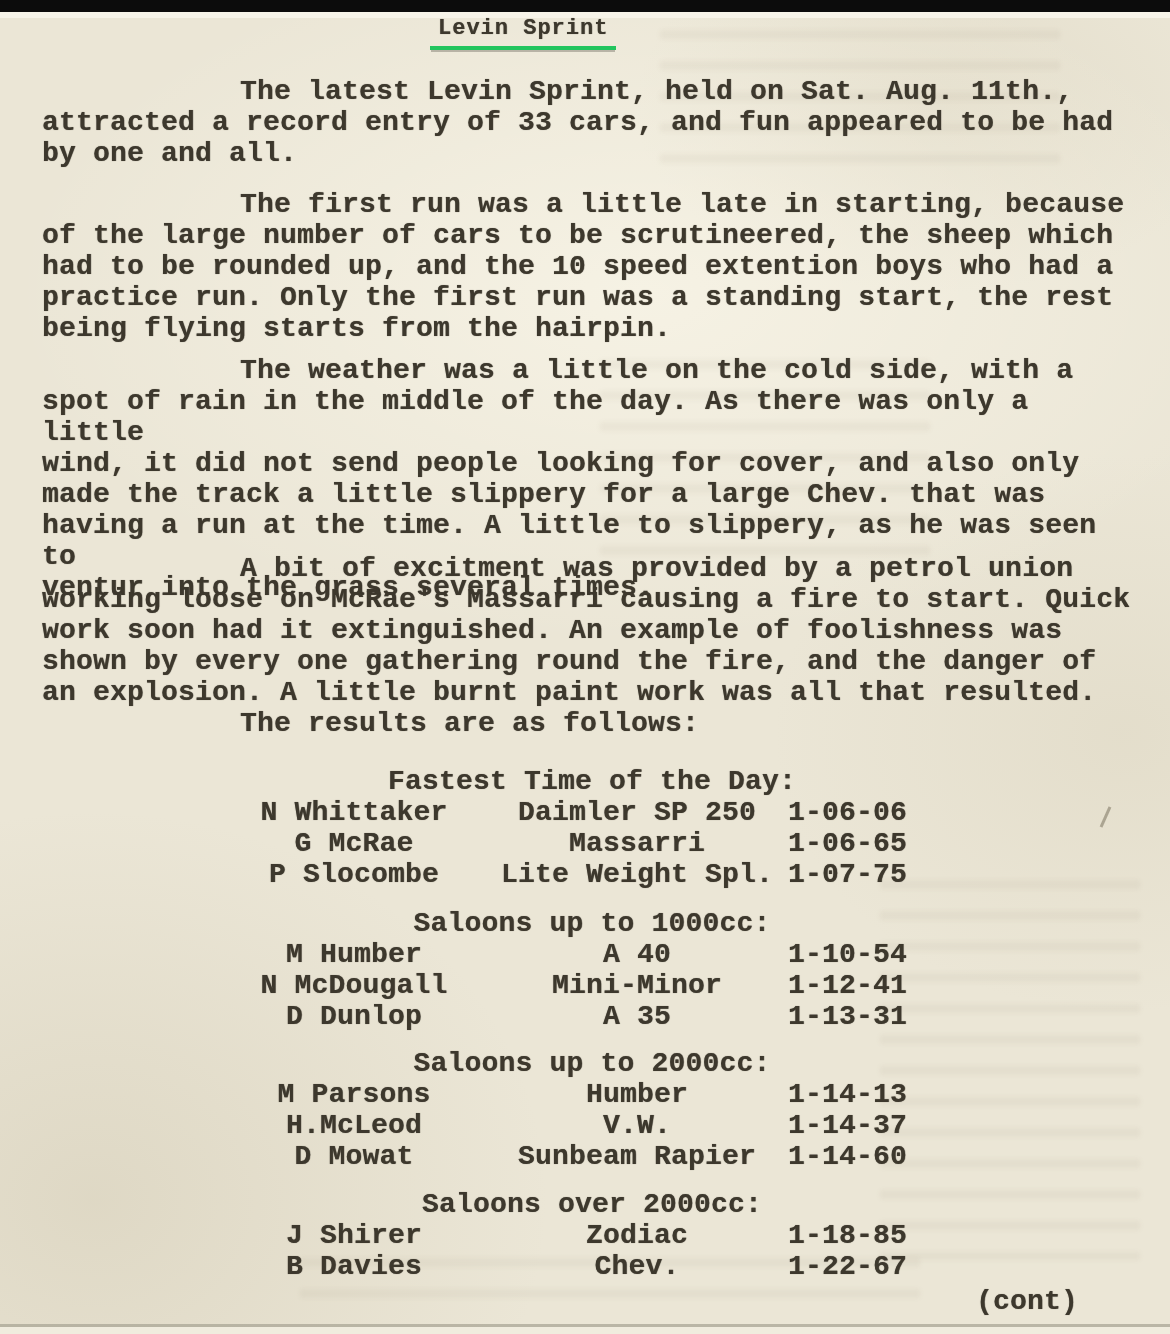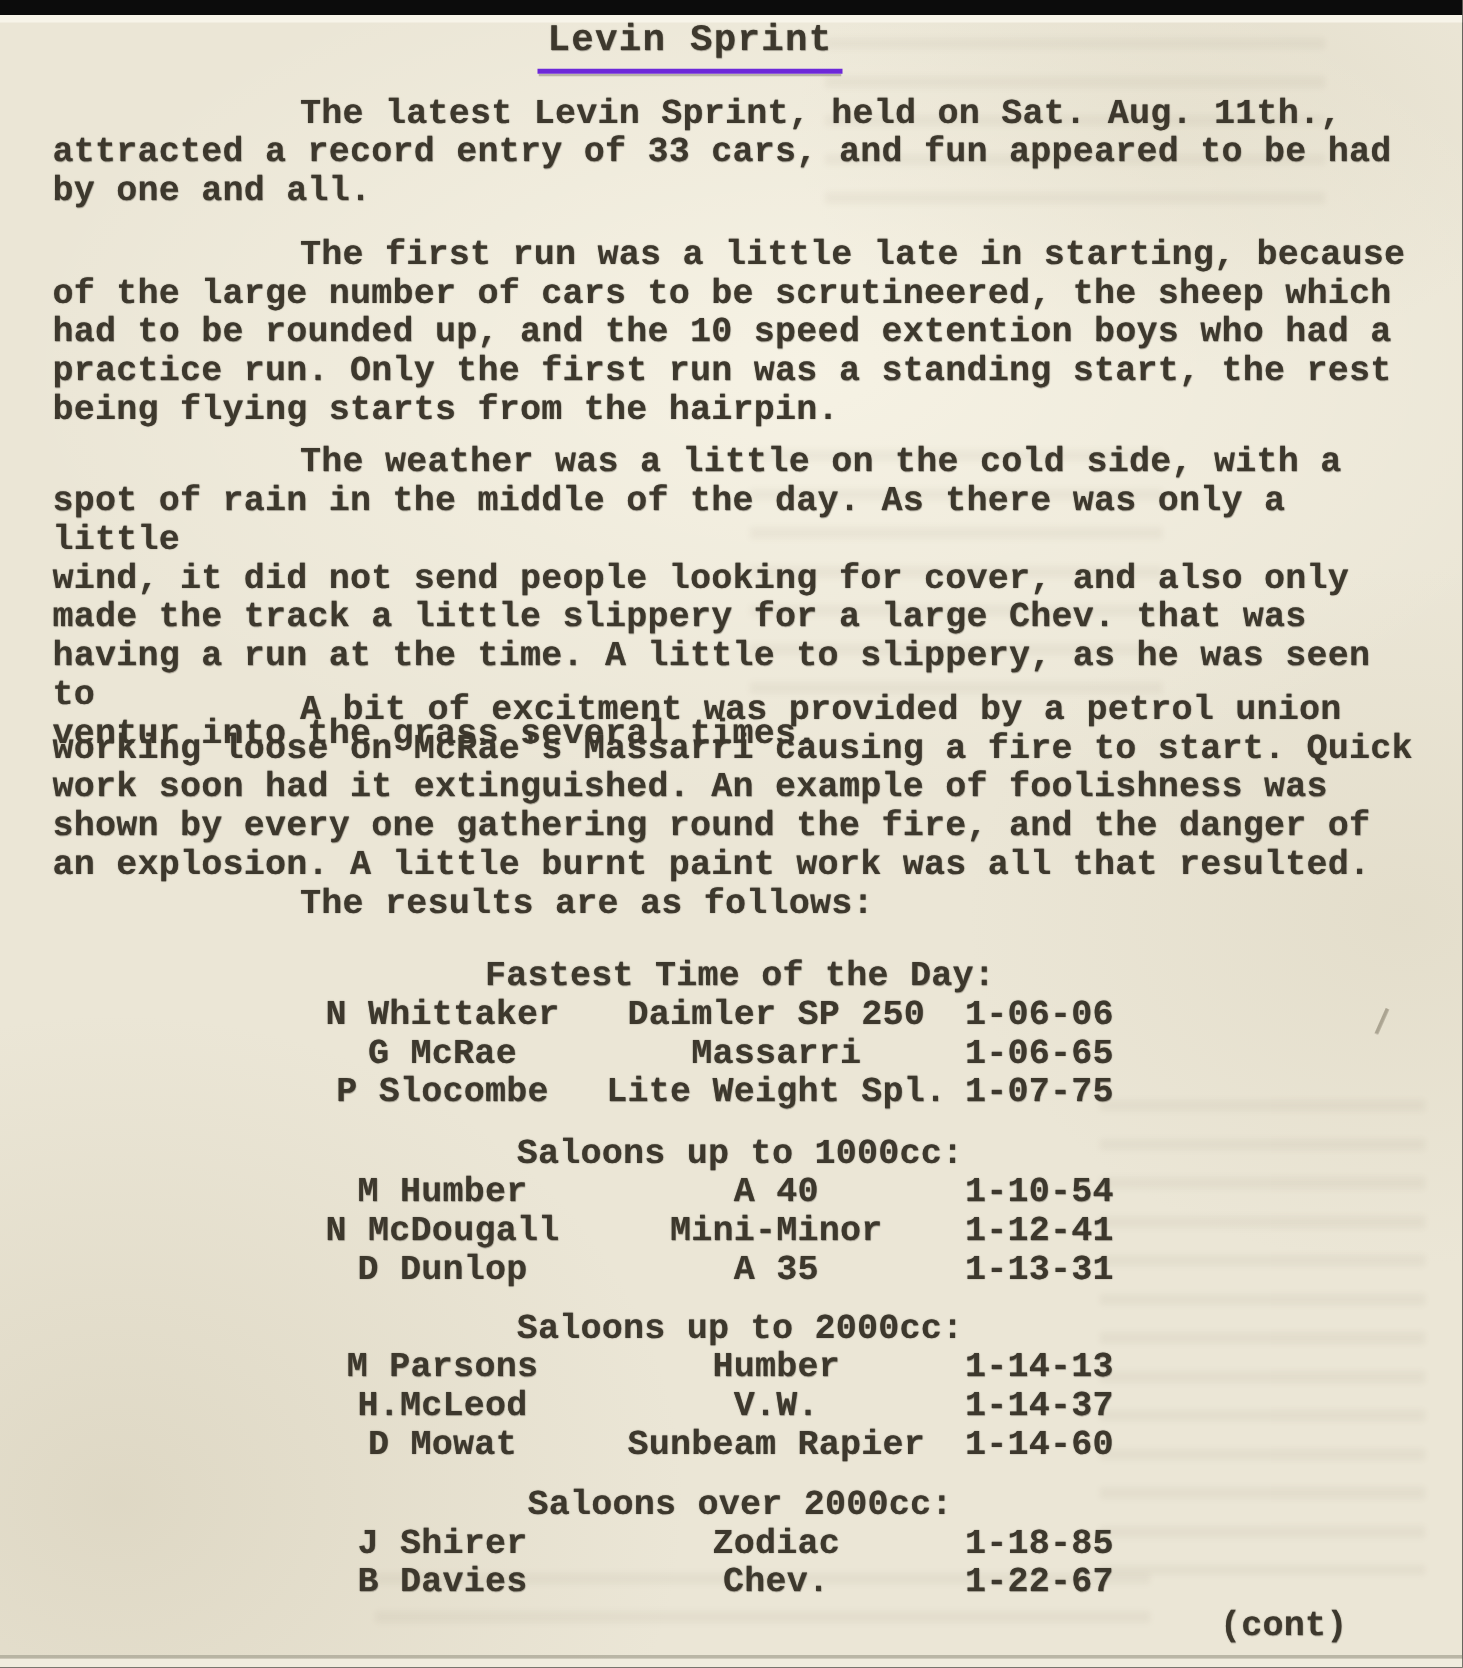--- a/index.html
+++ b/index.html
@@ -20,30 +20,30 @@
   }
   .topbar{position:absolute;top:0;left:0;width:1170px;height:12px;background:#0c0c0c;}
   .topstrip{position:absolute;top:12px;left:0;width:1170px;height:6px;background:#f7f4e9;}
   .bottomline{position:absolute;top:1324px;left:0;width:1170px;height:3px;background:#aaa595;opacity:.75;}
   .bottomstrip{position:absolute;top:1327px;left:0;width:1170px;height:7px;background:#f0ecde;}
 
   .ink{text-shadow:0 0 1px rgba(59,55,45,.55), .4px .4px .6px rgba(59,55,45,.35);}
 
   .title{
     position:absolute;top:16px;left:430px;
-    font-size:30px;letter-spacing:1px;
-    padding:0 8px 5px;border-bottom:4px solid #6d28d9;
+    font-size:22px;letter-spacing:1px;
+    padding:0 8px 5px;border-bottom:4px solid #22c55e;
     box-shadow:0 3px 0 -1px rgba(61,56,45,.30);
   }
   .para{position:absolute;left:42px;width:1100px;font-size:28px;line-height:31px;letter-spacing:.2px;}
   .para .first{text-indent:198px;}
   .sec{position:absolute;left:42px;width:1100px;font-size:28px;line-height:31px;letter-spacing:.2px;text-align:center;}
   .rrow{display:flex;padding-left:196px;}
   .c-driver{flex:none;width:232px;white-space:pre;}
-  .c-car{flex:none;width:302px;white-space:pre;}
+  .c-car{flex:none;width:302px;white-space:pre;margin-left:16px;}
   .c-time{flex:none;white-space:pre;}
   .cont{position:absolute;left:976px;top:1286px;font-size:28px;letter-spacing:.2px;}
 
   .smudge{position:absolute;pointer-events:none;filter:blur(2.5px);opacity:.45;
     background:repeating-linear-gradient(180deg, rgba(128,117,93,.16) 0 9px, rgba(128,117,93,0) 9px 31px);}
   .stray-mark{position:absolute;left:1104px;top:806px;width:3px;height:22px;
     background:rgba(100,90,70,.45);transform:rotate(24deg);filter:blur(.5px);pointer-events:none;}
 </style>
 </head>
 <body>

